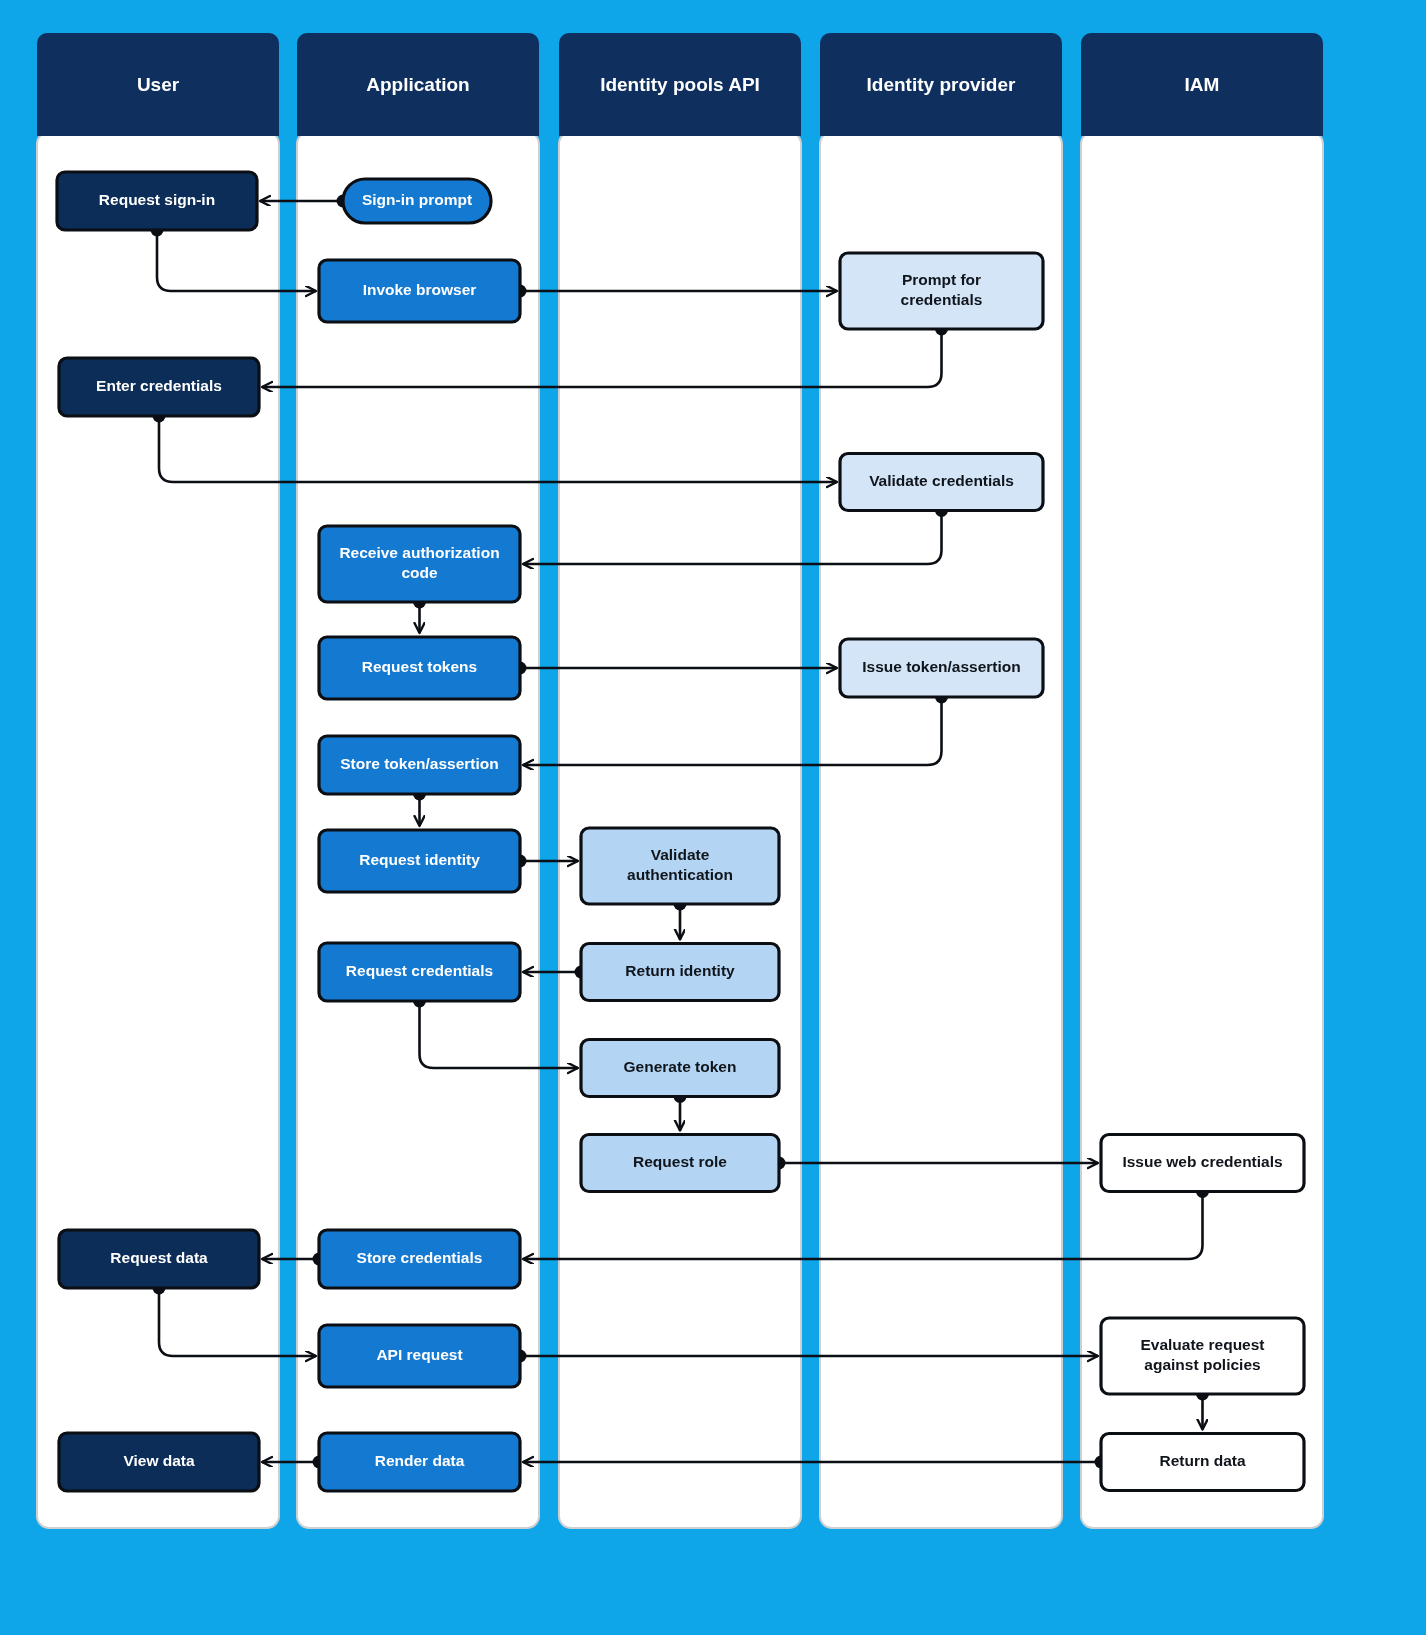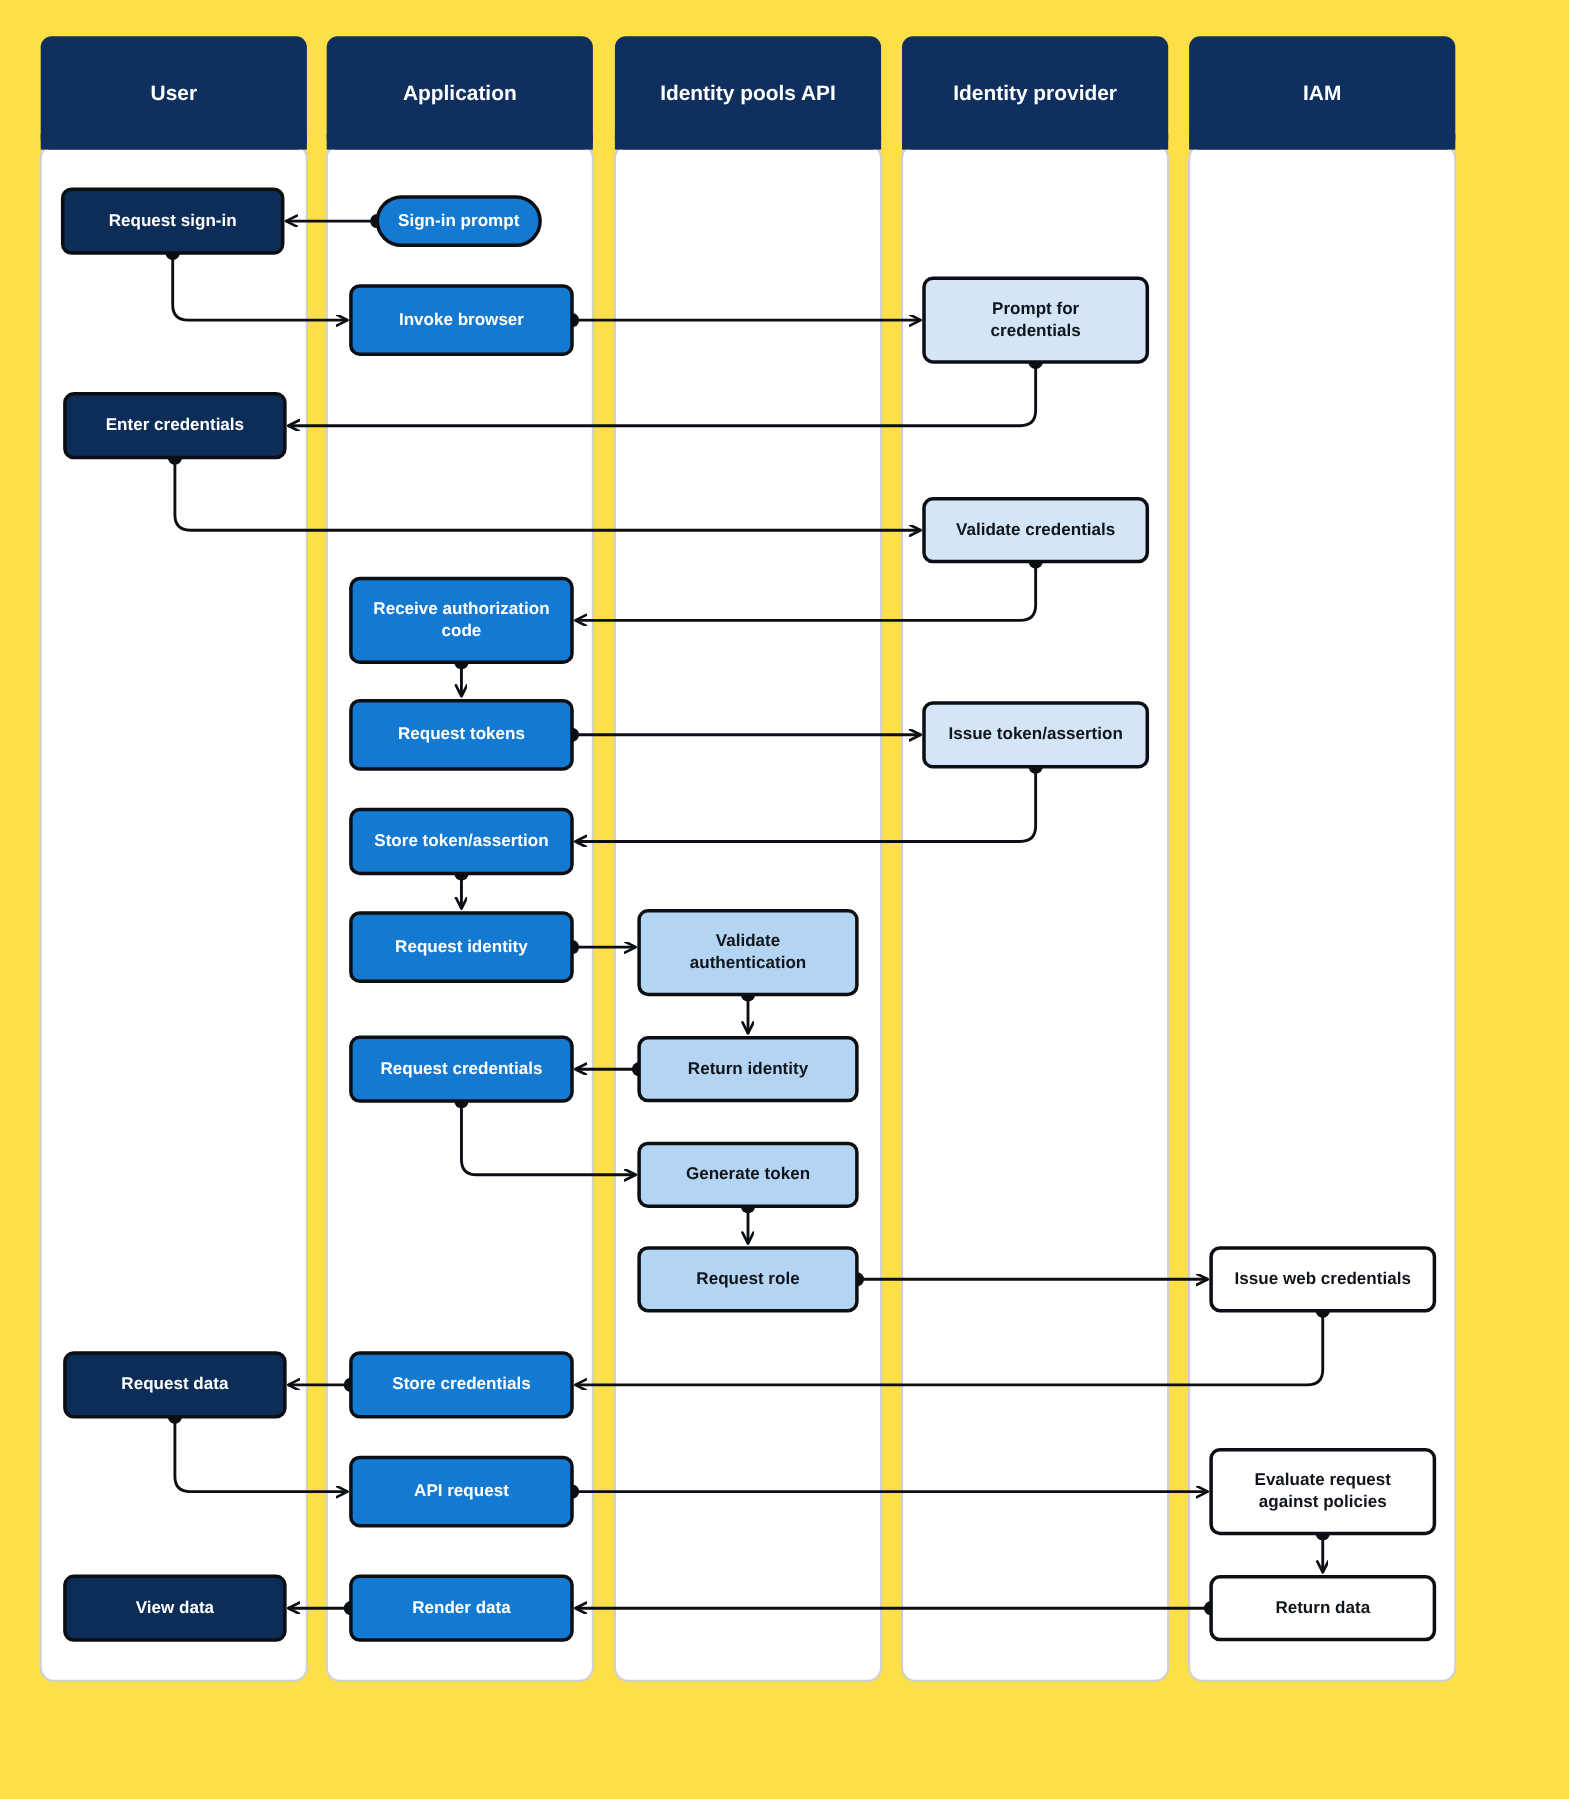--- a/index.html
+++ b/index.html
@@ -1,21 +1,21 @@
 <!DOCTYPE html>
 <html><head>
 <meta charset="utf-8">
 <style>
   html,body{margin:0;padding:0;background:#ffffff;}
   body{
     width:1426px;height:1635px;
     font-family:"Liberation Sans", sans-serif;
     overflow:hidden;
   }
-  #stage{position:relative;width:1426px;height:1635px;background:#fde047;}
+  #stage{position:relative;width:1426px;height:1635px;background:#0ea5e9;}
   svg#diagram{display:block;width:1426px;height:1635px;}
   .lane-body{fill:#ffffff;stroke:#cfcfcf;stroke-width:2;}
   .lane-head{fill:#0f2f5e;}
   .lane-head-label{
     fill:#ffffff;font-size:19px;font-weight:bold;
     font-family:"Liberation Sans", sans-serif;
     text-anchor:middle;dominant-baseline:middle;
   }
   .node-rect{stroke:#0b0f14;stroke-width:3.2;}
   .node-user{fill:#0c2d57;}

